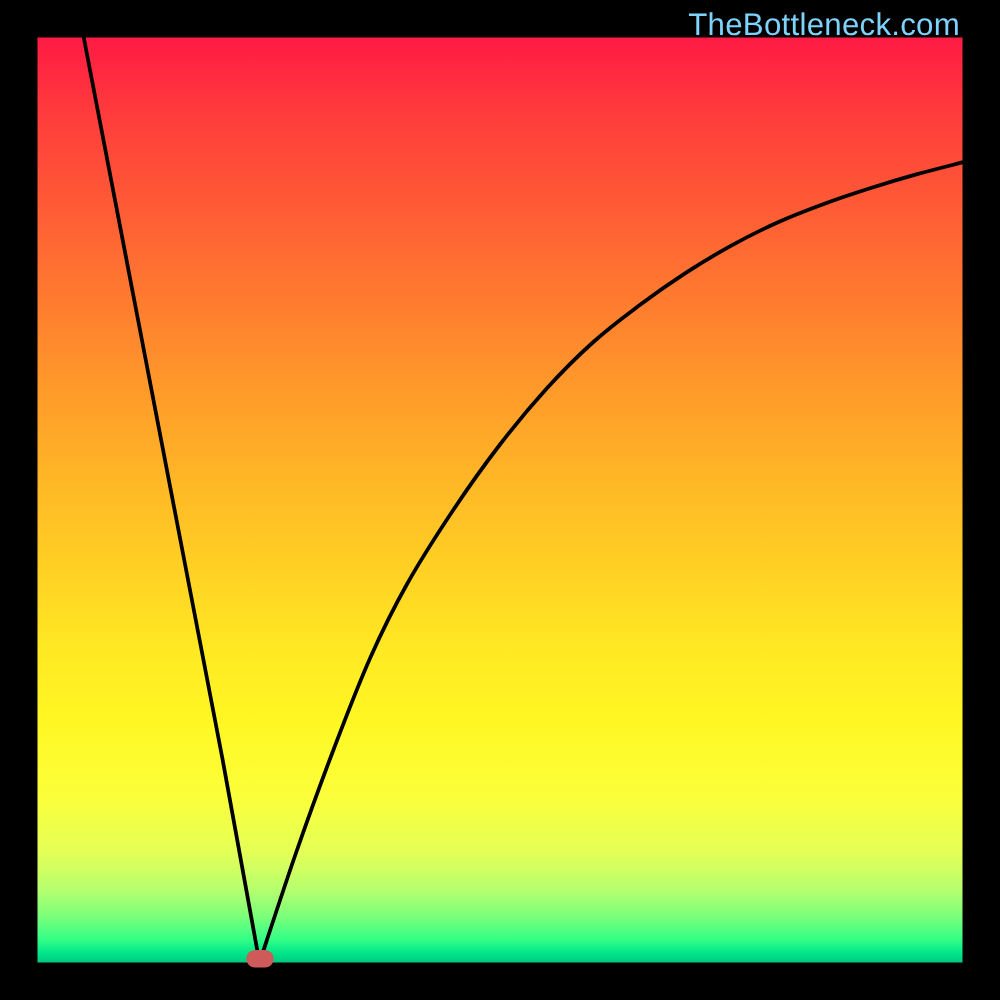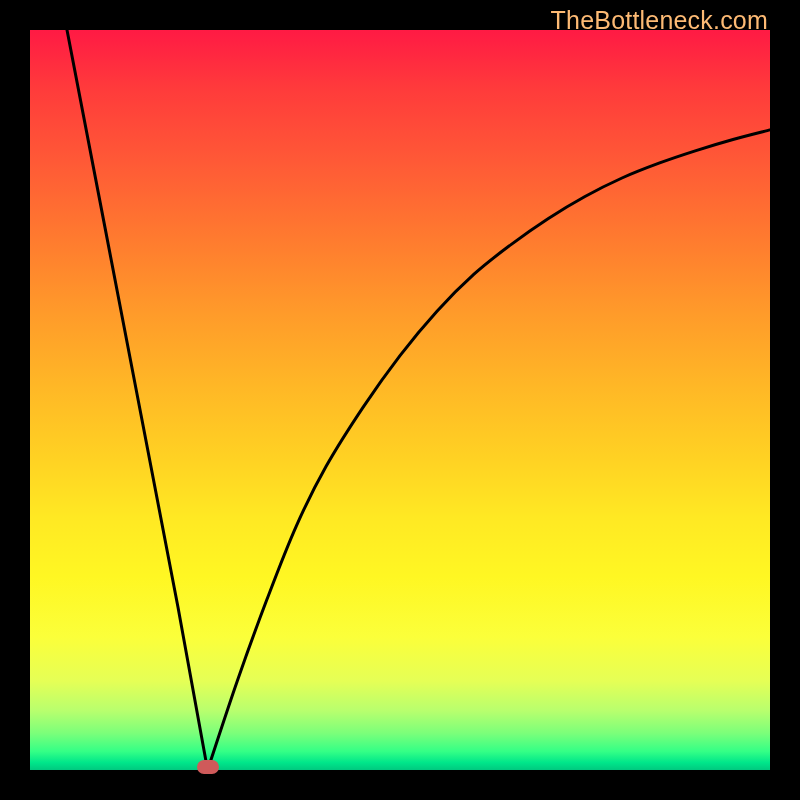--- a/index.html
+++ b/index.html
@@ -41,21 +41,21 @@
       #7cff7a 95%,
       #34ff86 97.5%,
       #00e68a 99%,
       #00c97f 100%
     );
   }
   .watermark {
     position: absolute;
     right: 32px;
     top: 6px;
-    color: #fdba74;
+    color: #7dd3fc;
     font-size: 25px;
     letter-spacing: 0.2px;
     font-weight: 500;
     user-select: none;
   }
   svg.curve {
     position: absolute;
     left: 0;
     top: 0;
     width: 740px;

